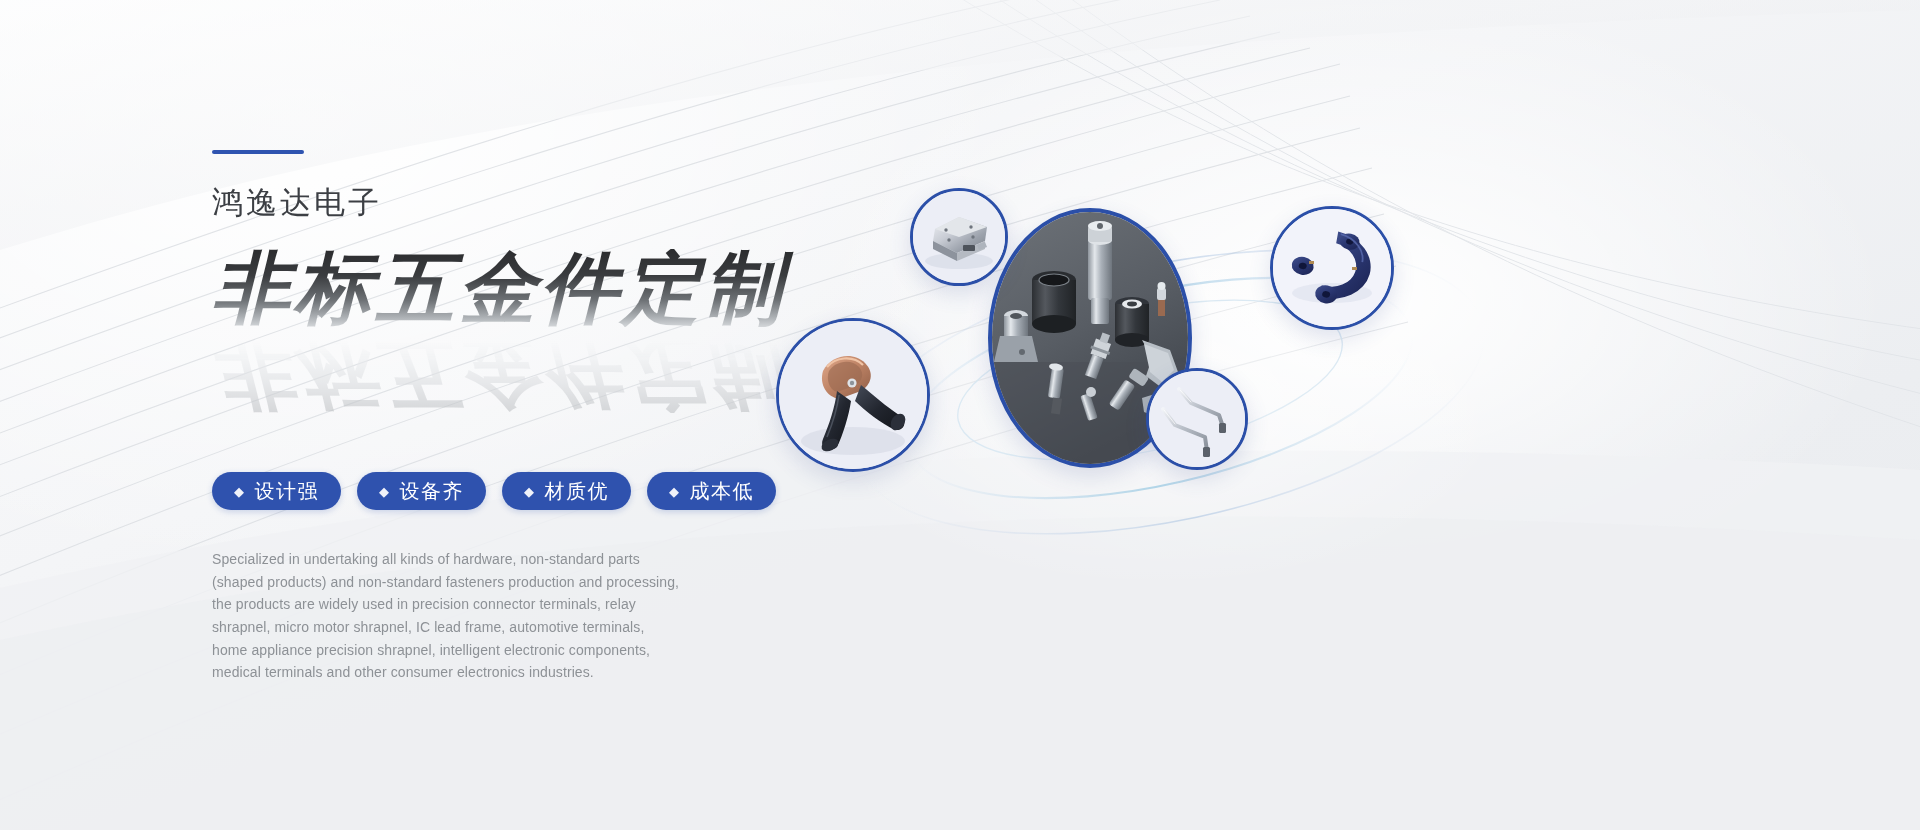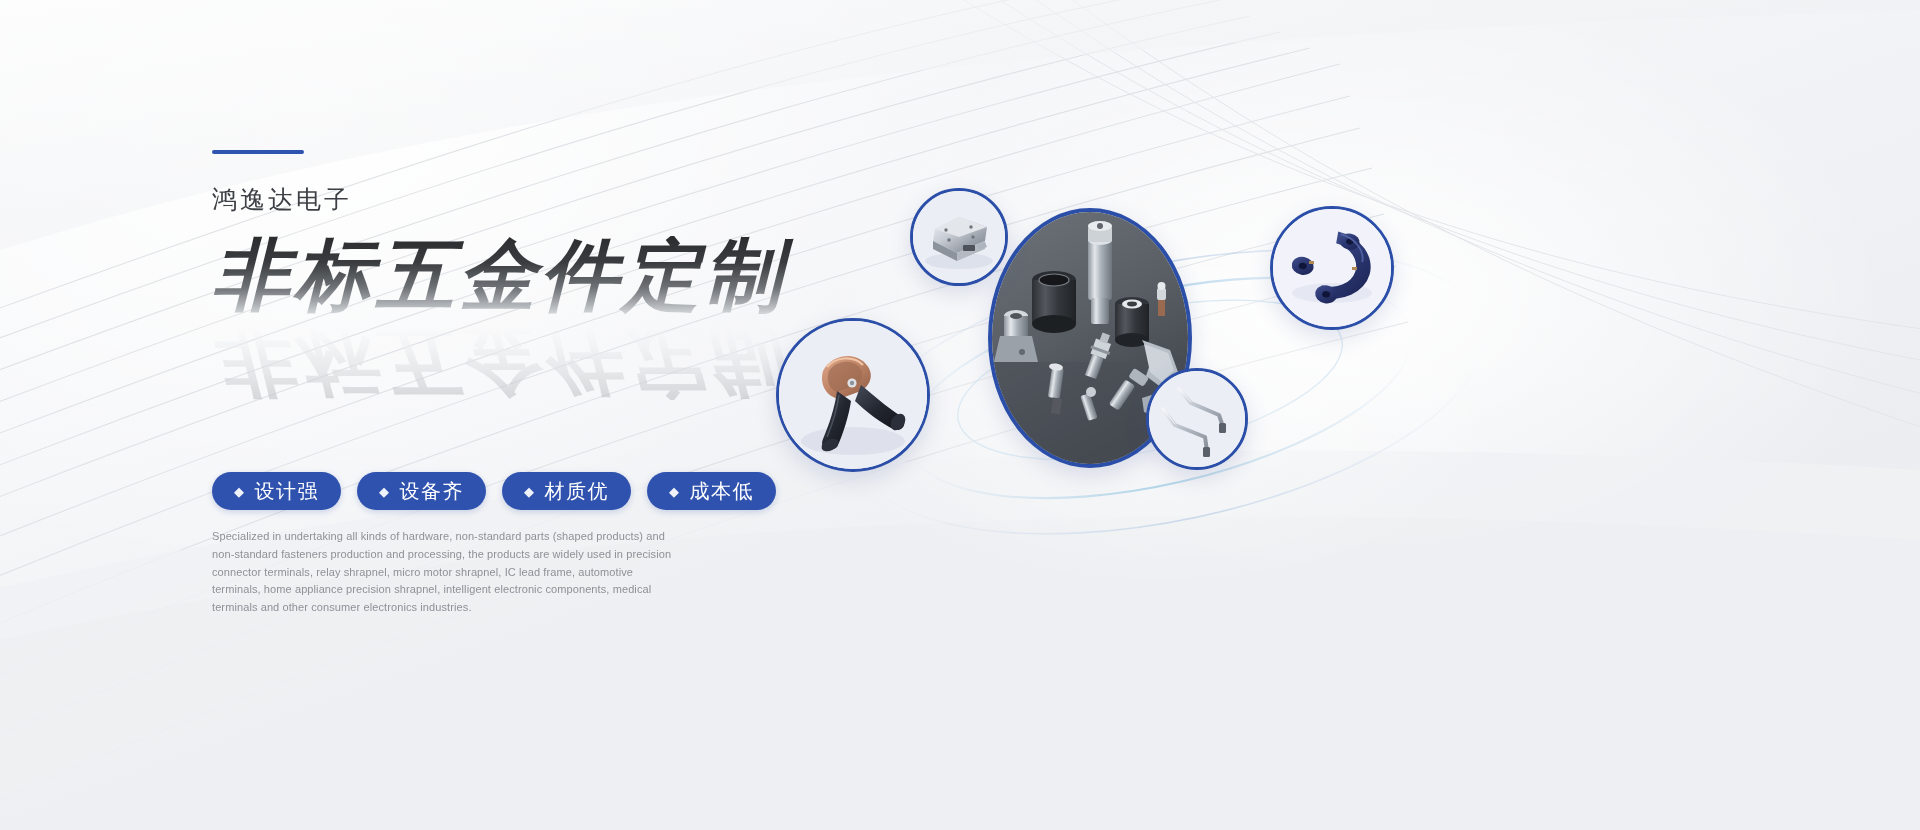--- a/index.html
+++ b/index.html
@@ -13,22 +13,22 @@
       radial-gradient(ellipse 900px 520px at 1350px 300px, #ffffff 0%, rgba(255,255,255,0) 60%),
       radial-gradient(ellipse 1100px 700px at 300px 120px, #ffffff 0%, rgba(255,255,255,0) 65%),
       linear-gradient(160deg,#fafbfc 0%,#f4f5f7 38%,#eceef1 70%,#e9ebee 100%);
   }
   .bgsvg{position:absolute;inset:0;width:1920px;height:830px;pointer-events:none;}
 
   
   .left{position:absolute;left:212px;top:150px;width:760px;}
   .accent-bar{width:92px;height:4px;background:#2f54b0;border-radius:2px;margin-bottom:33px;}
   .brand{
-    font-size:25px;color:#3c3f44;letter-spacing:3px;font-weight:400;
-    line-height:1;margin-bottom:24px;
+    font-size:31px;color:#3c3f44;letter-spacing:3px;font-weight:400;
+    line-height:1;margin-bottom:31px;
   }
   .headline-wrap{position:relative;height:140px;font-style:italic;}
   .headline{
     font-size:78px;font-weight:700;letter-spacing:4px;line-height:1;
     background:linear-gradient(180deg,#2b2c2e 0%,#3a3c3f 34%,#6e7276 66%,#aeb2b6 88%,#d4d7da 100%);
     -webkit-background-clip:text;background-clip:text;color:transparent;
     -webkit-text-fill-color:transparent;
     white-space:nowrap;
   }
   .headline-reflect{
@@ -42,22 +42,22 @@
   }
   .badges{position:absolute;left:212px;top:472px;display:flex;gap:16px;}
   .badge{
     display:flex;align-items:center;gap:9px;
     background:#2f52ae;color:#fff;border-radius:22px;
     padding:0 22px;height:38px;font-size:20px;letter-spacing:1.5px;
     box-shadow:0 2px 6px rgba(47,82,174,.22);
   }
   .badge .dia{font-size:13px;opacity:.93;line-height:1;}
   .blurb{
-    position:absolute;left:212px;top:528px;width:470px;
-    font-size:11px;line-height:1.62;color:#8d9196;letter-spacing:.1px;
+    position:absolute;left:212px;top:548px;width:470px;
+    font-size:14px;line-height:1.62;color:#8d9196;letter-spacing:.1px;
   }
 
   
   .cluster{position:absolute;left:760px;top:150px;width:1160px;height:540px;}
   .bubble{position:absolute;border-radius:50%;overflow:hidden;
     border:3px solid #2b4fa8;background:#eef0f7;
     box-shadow:0 8px 22px rgba(60,80,150,.16);}
   .bubble .inner{position:absolute;inset:0;}
   
   .b-main{left:228px;top:58px;width:196px;height:252px;border-width:4px;}

